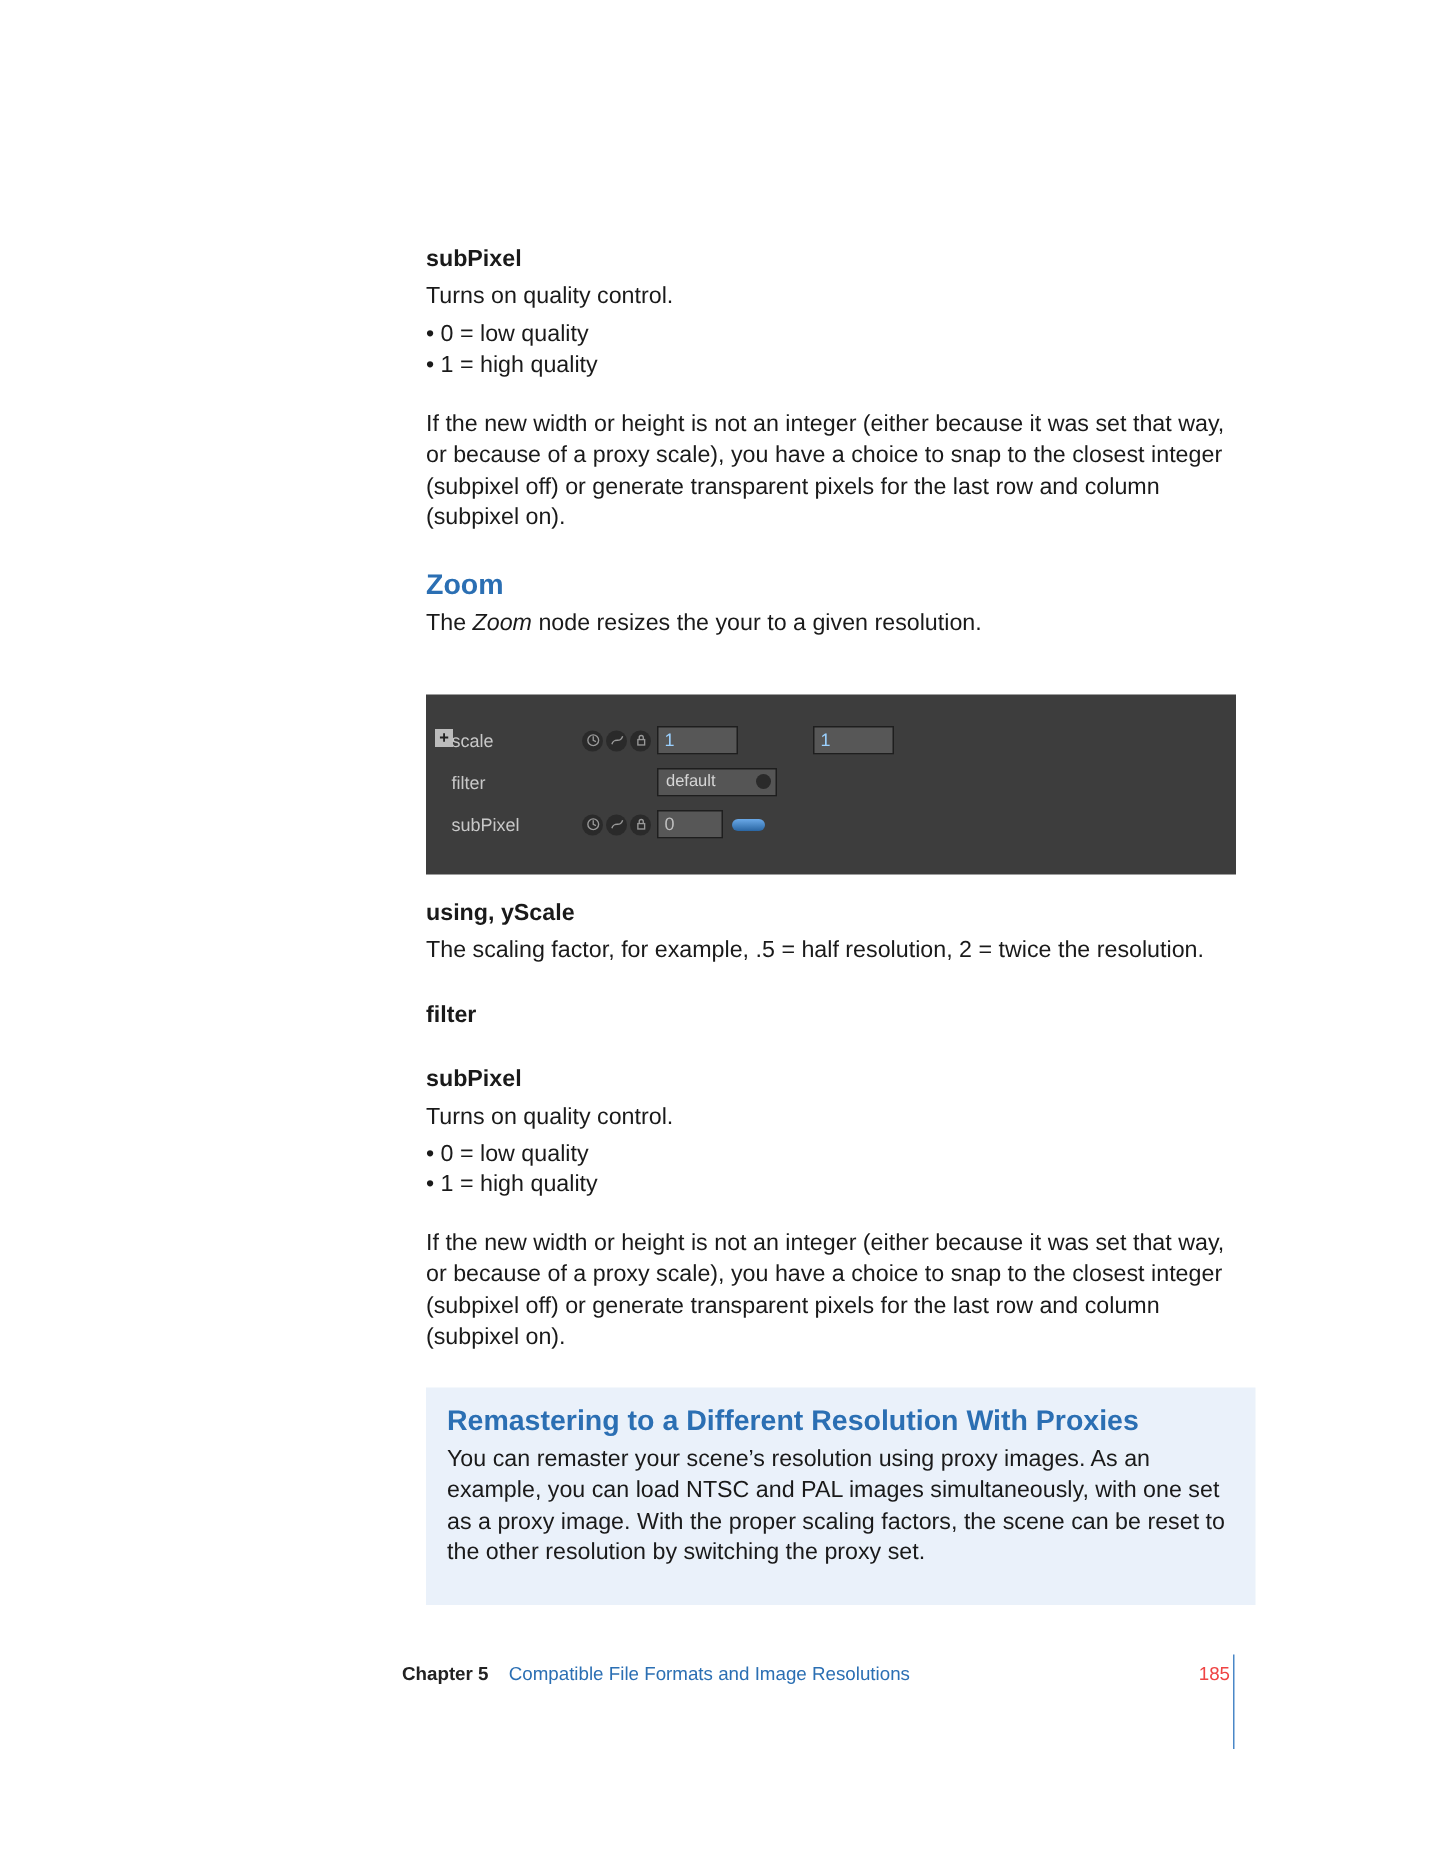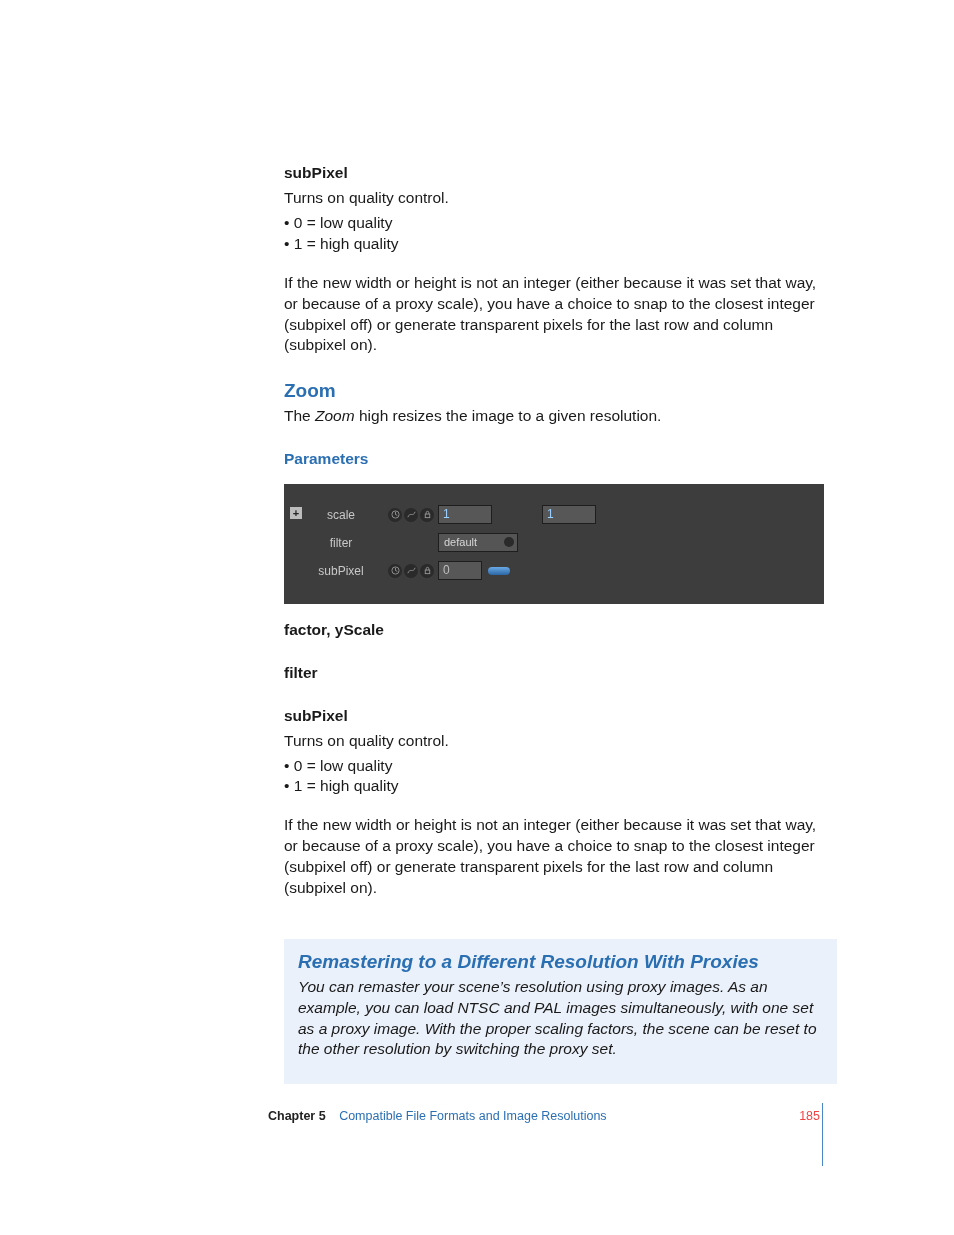--- a/index.html
+++ b/index.html
@@ -83,21 +83,21 @@
     background: #bcbcbc;
     color: #222;
     font-size: 11px;
     line-height: 12px;
     text-align: center;
     font-weight: bold;
   }
   .ss-label {
     position: absolute;
     right: 443px;
-    text-align: center;
+    text-align: left;
     width: 80px;
   }
   .ss-icons {
     position: absolute;
     left: 104px;
     display: flex;
     gap: 2px;
   }
   .ss-icon {
     width: 14px;
@@ -144,23 +144,22 @@
     left: 204px;
     width: 22px;
     height: 8px;
     border-radius: 4px;
     background: linear-gradient(#6aa9e8, #2a66a3);
   }
   
   .callout {
     background: #eaf1fa;
     padding: 10px 14px 12px 14px;
-    margin-top: 40px;
+    margin-top: 22px;
     width: 525px;
-    font-style: italic;
   }
   .callout h2.section { margin-top: 0; }
   .link-looking {
     text-decoration: underline;
     color: #555;
   }
   
   .footer {
     position: absolute;
     left: 268px;
@@ -188,24 +187,23 @@
       <li>0 = low quality</li>
       <li>1 = high quality</li>
     </ul>
     <div class="spacer-md"></div>
     <p class="para">If the new width or height is not an integer (either because it was set that way, or because of a proxy scale), you have a choice to snap to the closest integer (subpixel off) or generate transparent pixels for the last row and column (subpixel on).</p>
 
     <div class="spacer-md"></div>
 
     <h2 class="section">Zoom</h2>
     <p class="para">
-      <span>The </span><em class="nodeName">Zoom</em><span> high resizes the image to a given resolution.</span>
+      <span>The </span><em class="nodeName">Zoom</em><span> node resizes the your to a given resolution.</span>
     </p>
     <div class="spacer-md"></div>
-    <h3 class="subsection">Parameters</h3>
 
     <div class="screenshot">
       <div class="ss-expand">+</div>
 
       <div class="ss-row" style="top:20px;">
         <span class="ss-label">scale</span>
         <span class="ss-icons">
           <span class="ss-icon">
               <svg viewBox="0 0 10 10">
                 <circle cx="5" cy="5" r="4" fill="none" stroke="#999" stroke-width="1"></circle>
@@ -252,21 +250,22 @@
                 <rect x="2.5" y="4.5" width="5" height="4" fill="none" stroke="#999" stroke-width="1"></rect>
                 <path d="M3.5 4.5 v-1.5 a1.5 1.5 0 0 1 3 0 v1.5" fill="none" stroke="#999" stroke-width="1"></path>
               </svg>
             </span>
         </span>
         <span class="ss-field" style="left:154px; width:34px; color:#bfbfbf;">0</span>
         <span class="ss-slider"></span>
       </div>
     </div>
 
-    <p class="para"><span class="bold">factor, yScale</span></p>
+    <p class="para"><span class="bold">using, yScale</span></p>
+    <p class="para">The scaling factor, for example, .5 = half resolution, 2 = twice the resolution.</p>
     <div class="spacer-md"></div>
 
     <p class="para"><span class="bold">filter</span></p>
     <div class="spacer-md"></div>
 
     <p class="para"><span class="bold">subPixel</span></p>
     <p class="para">Turns on quality control.</p>
     <ul class="bullets">
       <li>0 = low quality</li>
       <li>1 = high quality</li>

